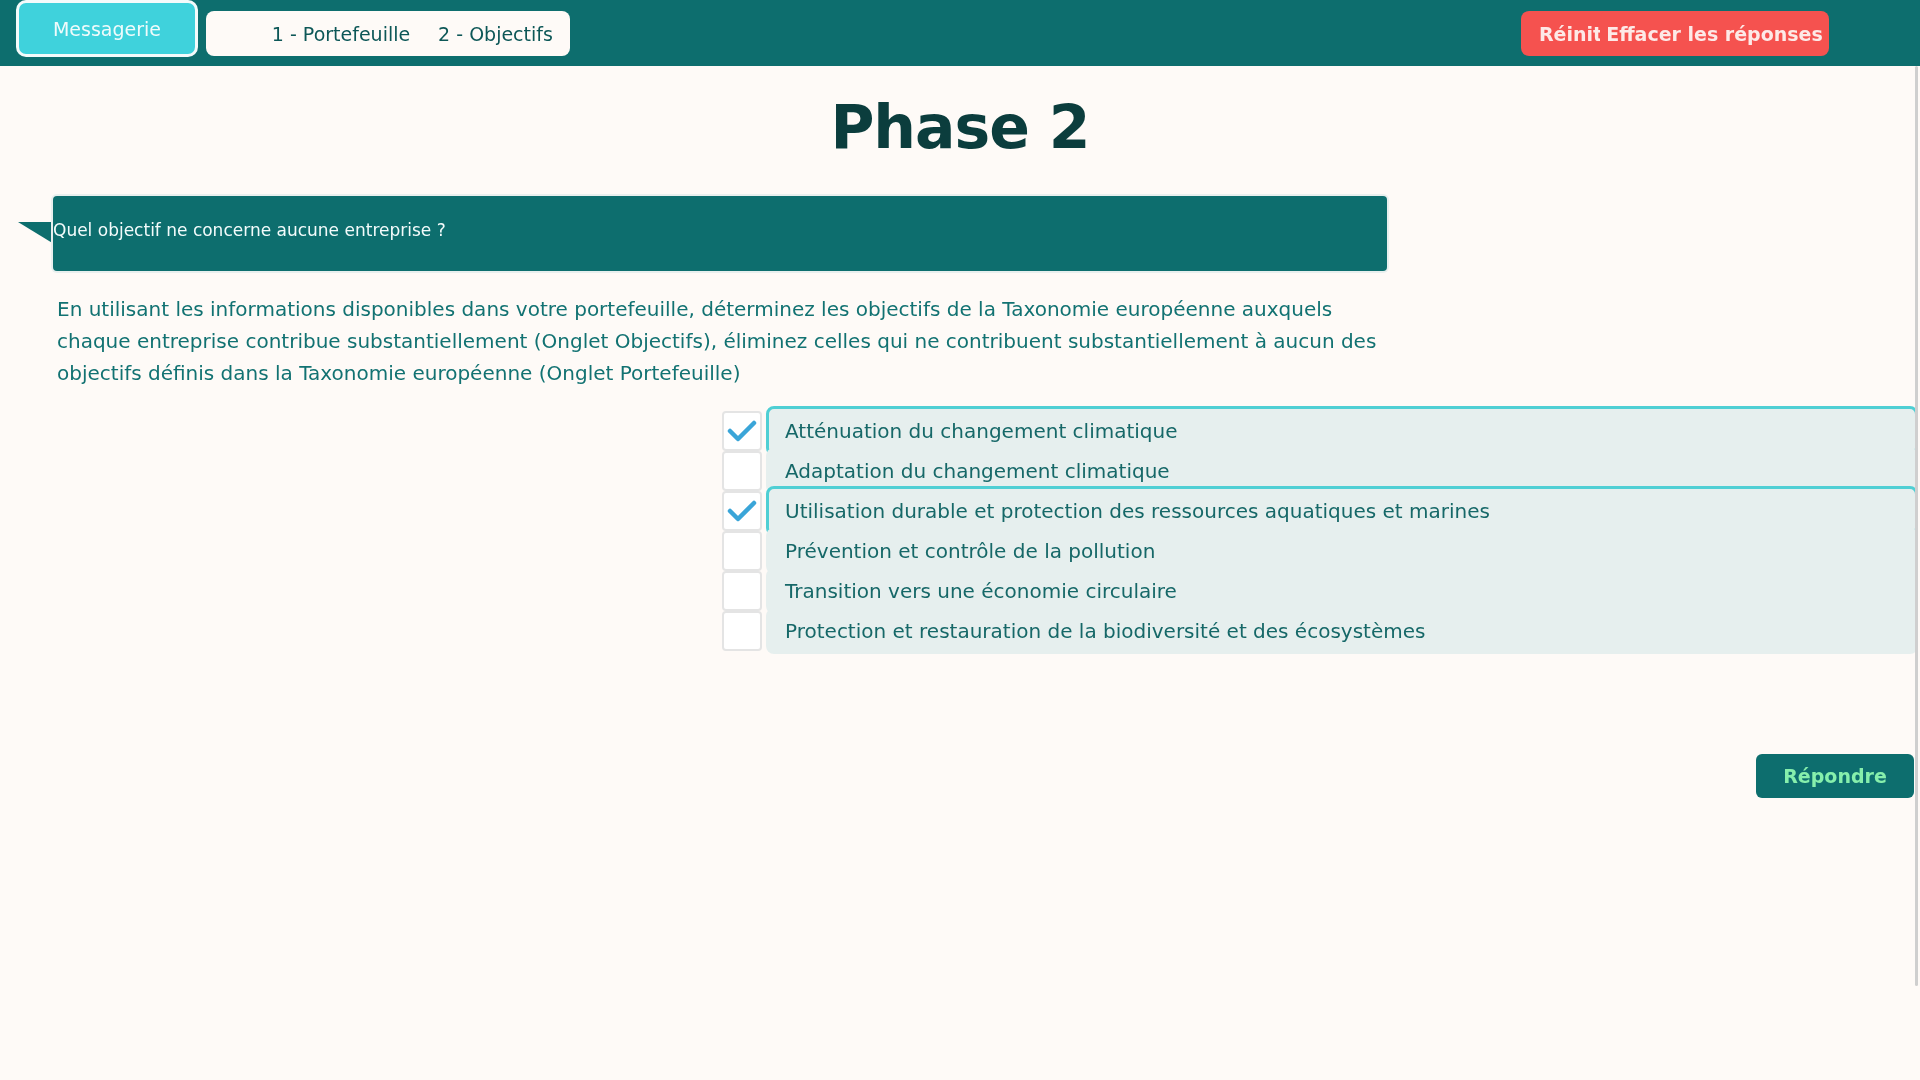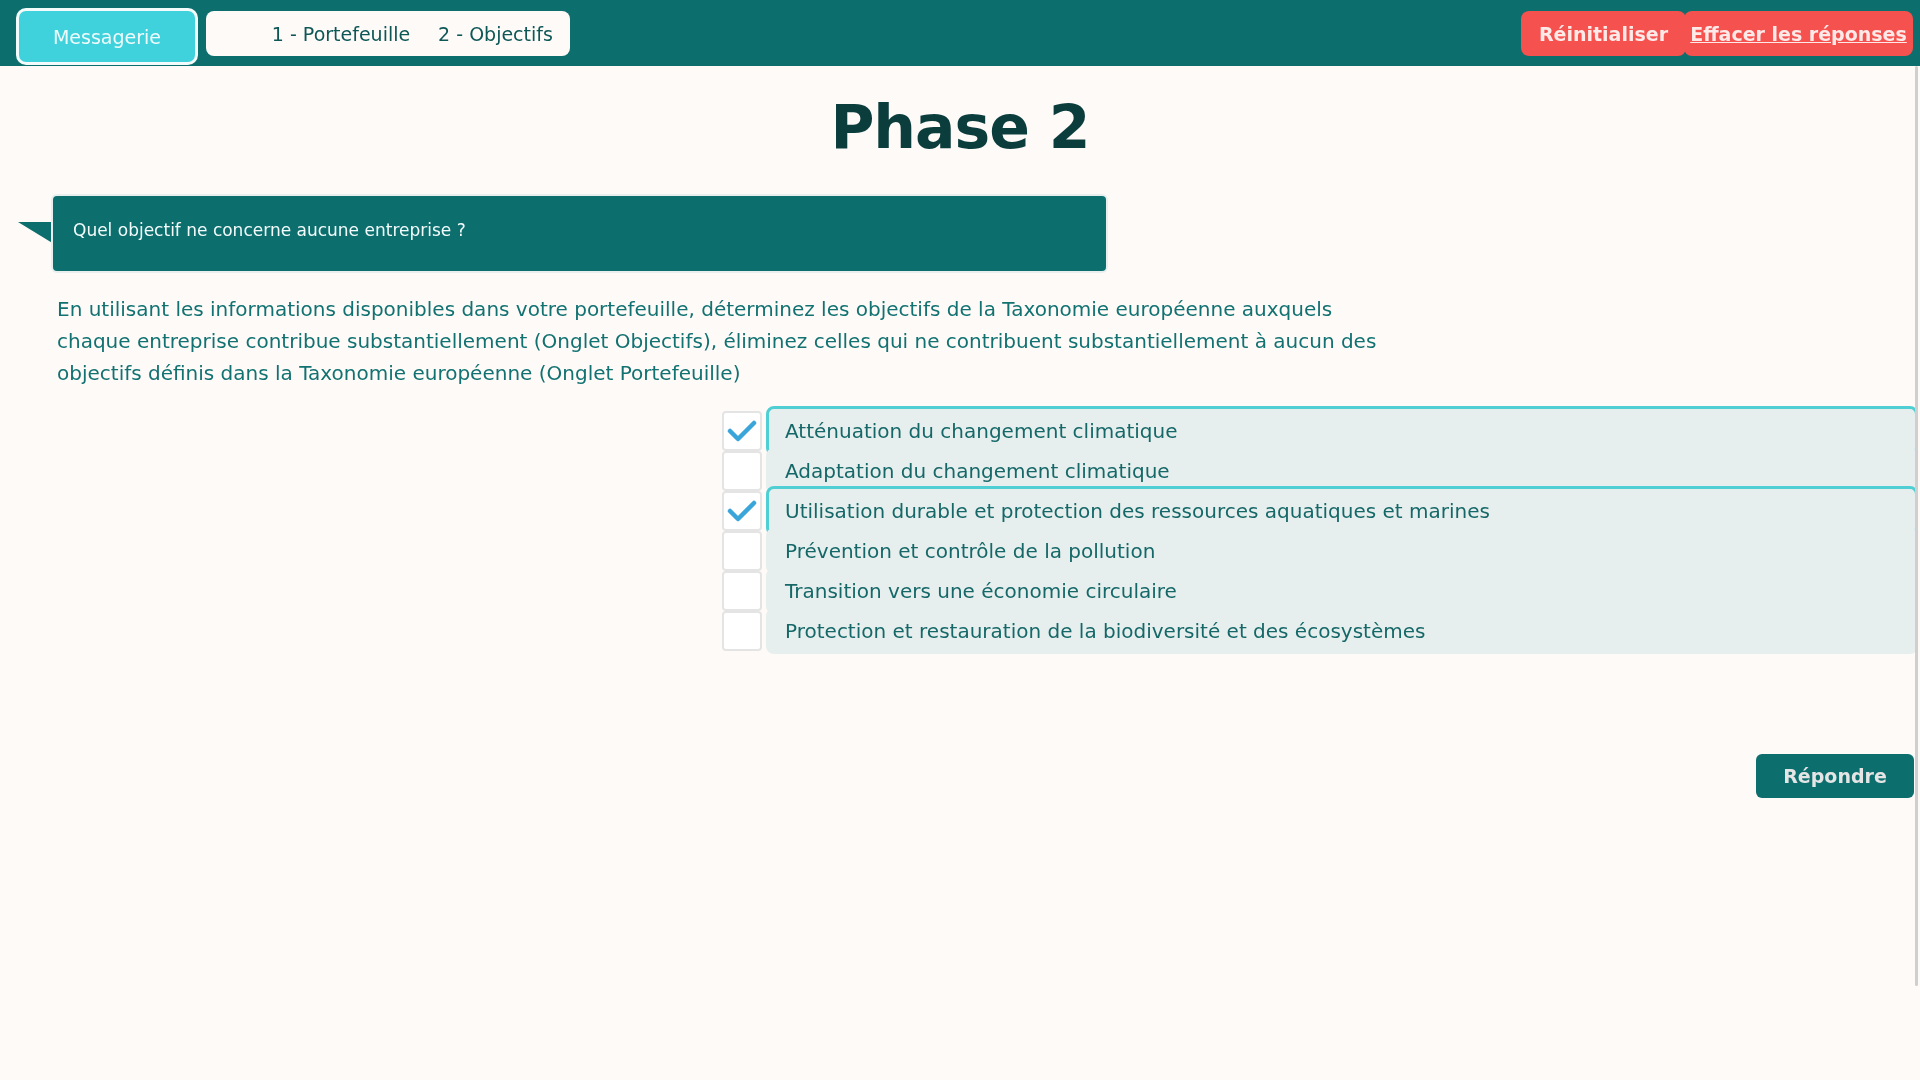--- a/index.html
+++ b/index.html
@@ -15,21 +15,21 @@
     .tab-btn {
       position: absolute; top: 11px; height: 45px;
       border-radius: 8px; border: none;
       font-family: "DejaVu Sans", "Liberation Sans", sans-serif;
       font-size: 19px; color: #0d5757; background: #fefaf7;
       display: flex; align-items: center; justify-content: center;
       cursor: pointer;
     }
     .tab-btn.active {
       background: #3fd2dc; color: #f0fbfb;
-      border: 3px solid #f4fbfb; top: 8px; height: 57px;
+      border: 3px solid #f4fbfb; top: 0; height: 57px;
       border-radius: 10px;
     }
     .red-btn {
       position: absolute; top: 11px; height: 45px;
       border-radius: 8px; border: none;
       background: #f5524f; color: #fde9e7;
       font-family: "DejaVu Sans", "Liberation Sans", sans-serif;
       font-size: 19px; font-weight: 600;
       display: flex; align-items: center; justify-content: center;
       cursor: pointer;
@@ -37,25 +37,25 @@
     .page-title {
       position: absolute; left: 0; width: 1920px; top: 92px;
       text-align: center;
       font-family: "DejaVu Sans", "Liberation Sans", sans-serif;
       font-weight: 900; font-size: 60px; letter-spacing: -1px;
       color: #0b3d3d;
     }
     .question-wrap { position: absolute; left: 18px; top: 196px; width: 1218px; height: 75px; }
     .question-tail-svg { position: absolute; left: 0; top: 26px; }
     .question-box {
-      position: absolute; left: 35px; top: 0; width: 1053px; height: 75px;
+      position: absolute; left: 35px; top: 0; width: 1334px; height: 75px;
       background: #0d6e6e; border-radius: 4px;
       box-shadow: 0 0 0 2px #e8efee;
       color: #f3fbfb; font-size: 17px;
-      padding: 24px 20px;
+      padding: 24px 0;
     }
     .instructions {
       position: absolute; left: 57px; top: 293px; width: 1320px;
       color: #127272; font-size: 20px; line-height: 32px;
     }
     .options { position: absolute; left: 722px; top: 406px; width: 1196px; }
     .option {
       position: relative; height: 34px; margin-bottom: 6px;
       display: flex; align-items: center;
     }
@@ -71,40 +71,40 @@
       border: 3px solid transparent;
       color: #166868; font-size: 20px;
       display: flex; align-items: center; padding-left: 16px;
       cursor: pointer;
     }
     .option.selected .option-label {
       border-color: #4fcfd4; top: 0; height: 50px;
     }
     .submit-btn {
       position: absolute; left: 1756px; top: 754px; width: 158px; height: 44px;
-      background: #0d6e6e; color: #e5e5e5; border: none; border-radius: 6px;
+      background: #0d6e6e; color: #86efac; border: none; border-radius: 6px;
       font-family: "DejaVu Sans", "Liberation Sans", sans-serif;
       font-size: 19px; font-weight: 600; cursor: pointer;
       display: flex; align-items: center; justify-content: center;
     }
     .scrollbar {
       position: absolute; left: 1915px; top: 66px; width: 3px; height: 920px;
       background: #cfcfcf; border-radius: 2px;
     }
   </style>
 </head>
 <body>
 
 <div class="topbar">
   <button class="tab-btn active" style="left:16px; width:182px;">Messagerie</button>
   <button class="tab-btn" style="left:206px; width:230px;padding-left:40px;">1 - Portefeuille</button>
   <button class="tab-btn" style="left:421px; width:149px;">2 - Objectifs</button>
 
   <button class="red-btn" style="left:1521px; width:165px;">Réinitialiser</button>
-  <button class="red-btn" style="left:1684px; width:229px;text-decoration:underline;">Effacer les réponses</button>
+  <button class="red-btn" style="left:1600px; width:229px;">Effacer les réponses</button>
 </div>
 
 <h1 class="page-title">Phase 2</h1>
 
 <div class="question-wrap">
   <svg class="question-tail-svg" width="36" height="22">
     <polygon points="0,0 36,0 36,22" fill="#0d6e6e"></polygon>
   </svg>
   <div class="question-box">Quel objectif ne concerne aucune entreprise ?</div>
 </div>

